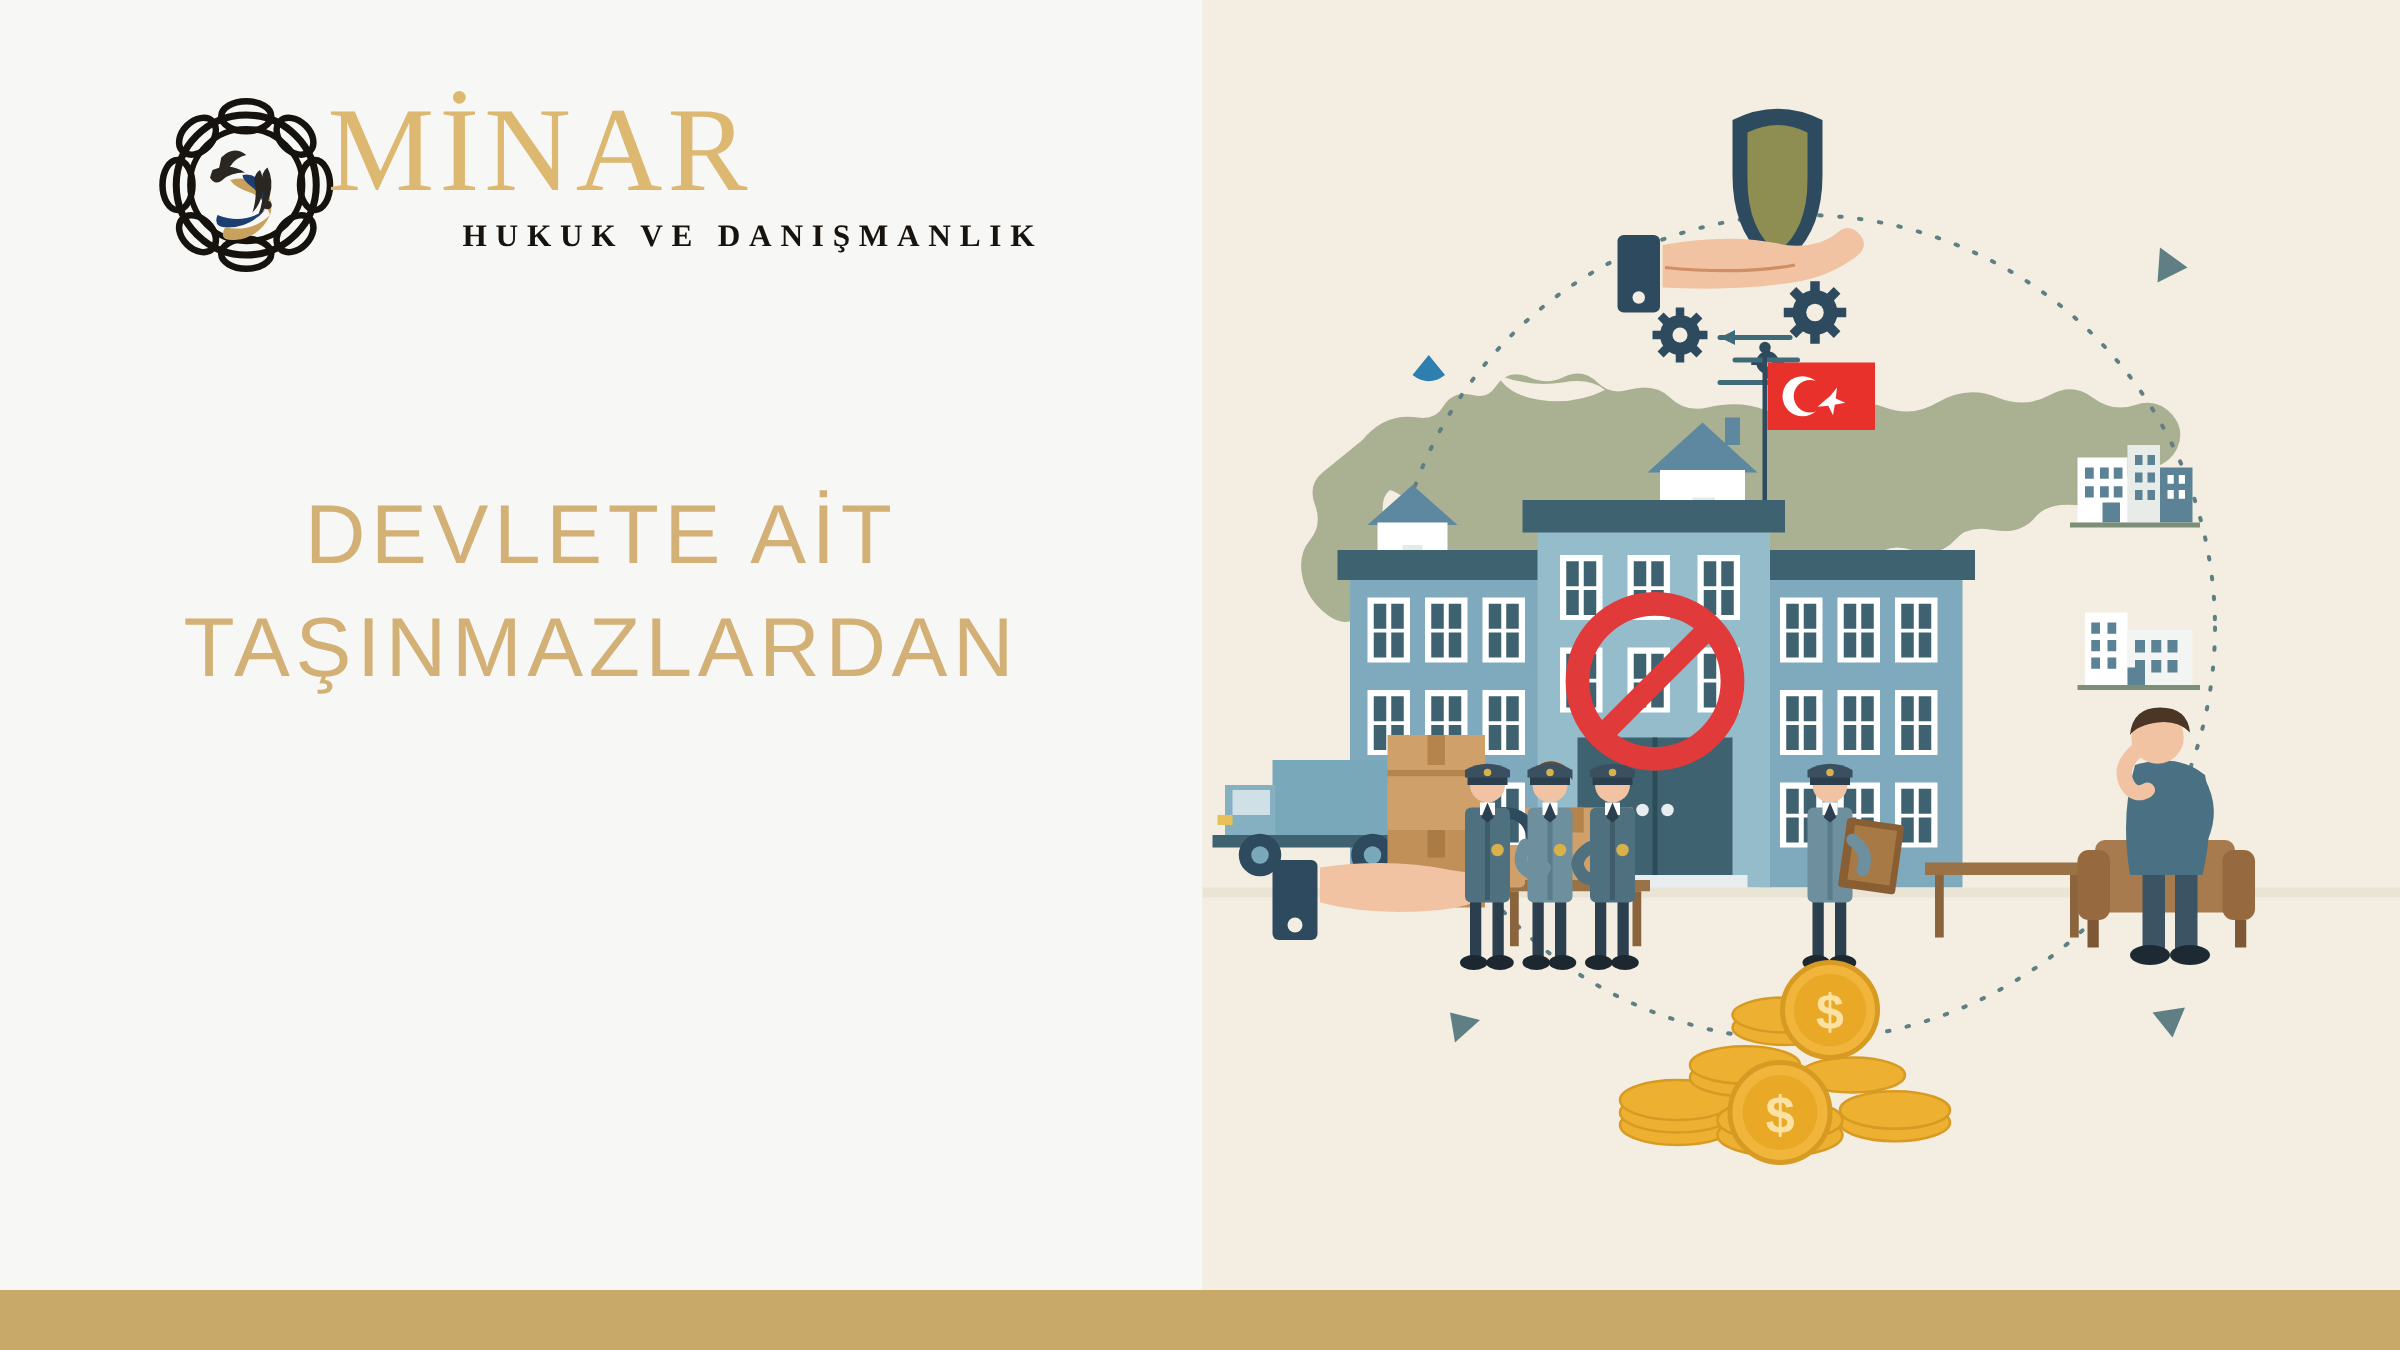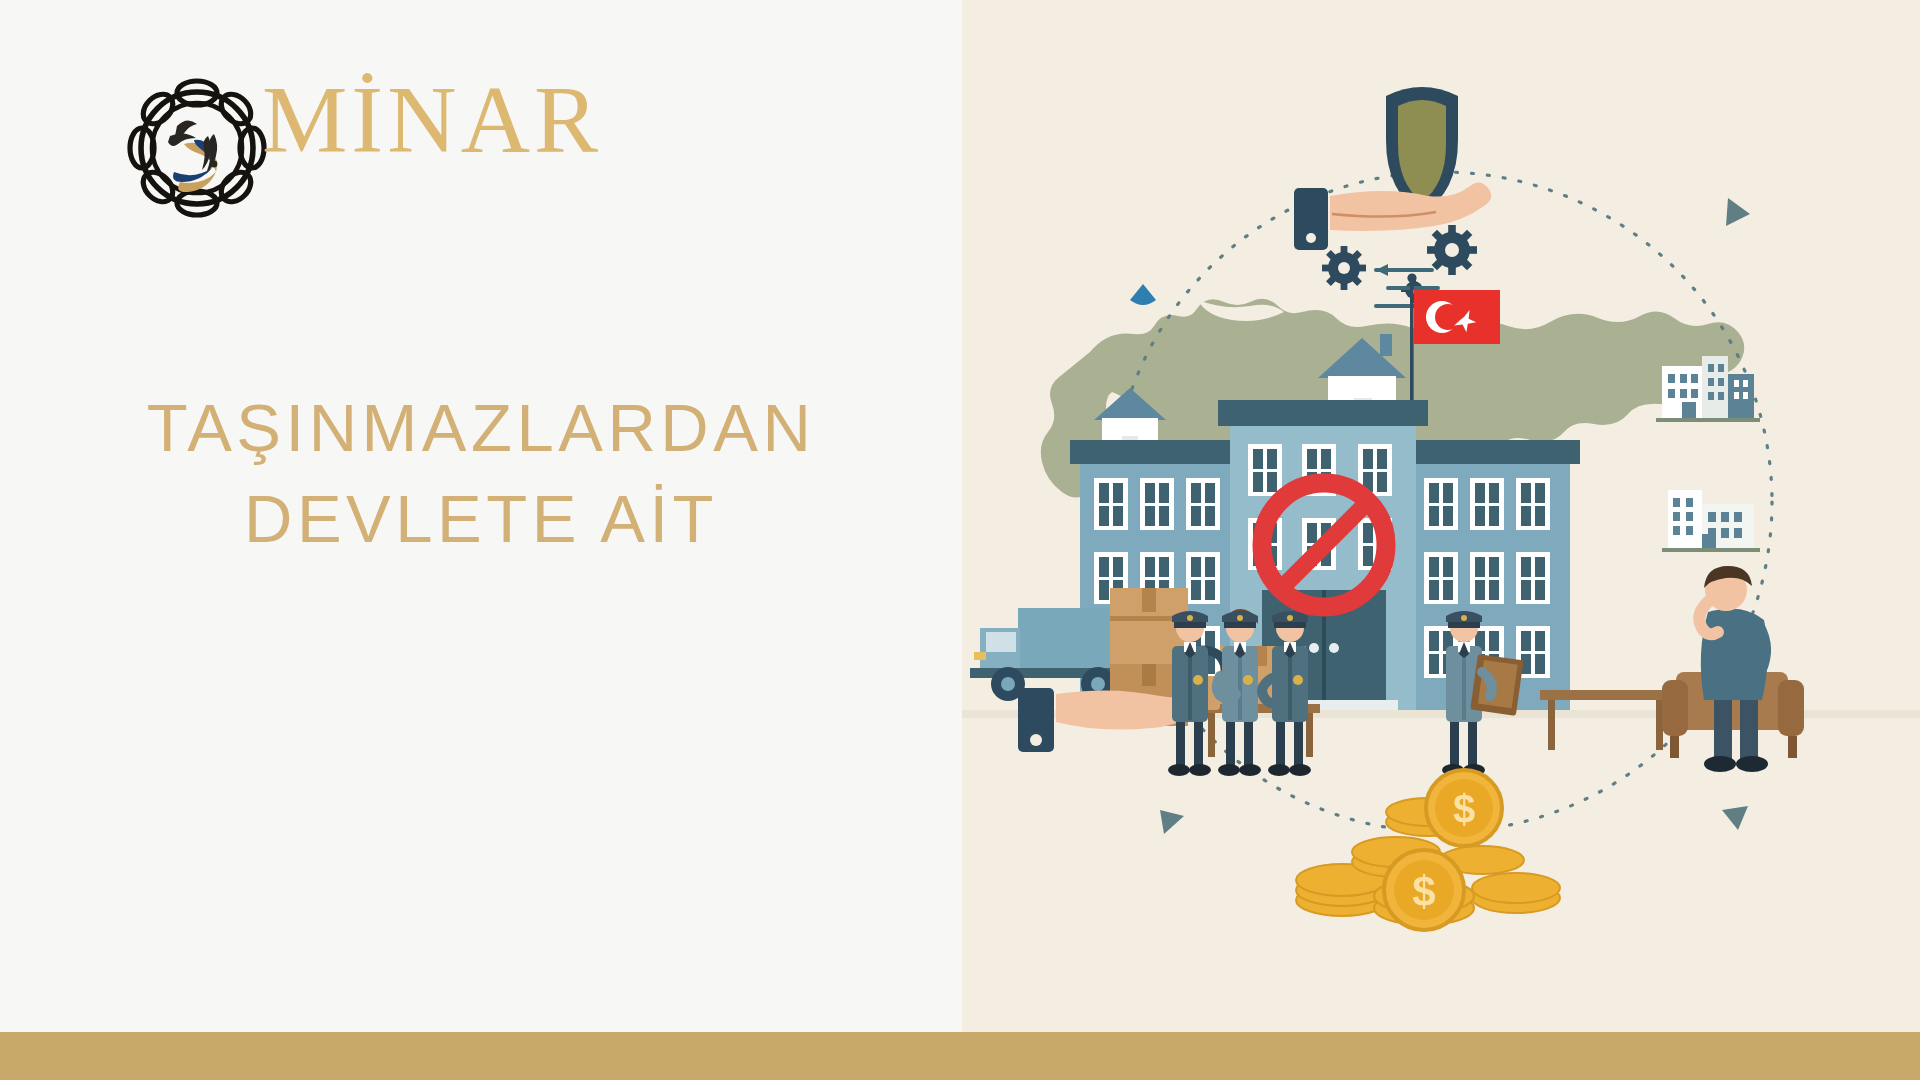--- a/index.html
+++ b/index.html
@@ -91,25 +91,26 @@
           <path d="M86 62 q4 8 2 18 q-2 10 -8 16 q4 -14 2 -22 q-2 -8 4 -12 z" fill="#2a2622"></path>
           <path d="M92 60 q5 10 2 22 q-3 12 -10 18 q6 -16 4 -26 q-2 -10 4 -14 z" fill="#2a2622"></path>
           <path d="M52 98 q20 8 38 -4 q-12 14 -30 14 q-12 0 -8 -10 z" fill="#1c3f73"></path>
           <path d="M58 108 q22 4 36 -10 q-8 18 -28 20 q-14 1 -8 -10 z" fill="#c9a15e"></path>
           <circle cx="92" cy="90" r="3.4" fill="#2a2622"></circle>
         </g>
       </svg>
     </div>
 
     <div class="logo-word">MİNAR</div>
+    <div class="logo-sub">HUKUK VE DANIŞMANLIK</div>
   </div>
 
   <div class="headline">
+    <span class="ln">DEVLETE AİT</span>
     <span class="ln">TAŞINMAZLARDAN</span>
-    <span class="ln">DEVLETE AİT</span>
   </div>
 
   <div class="art">
     <svg viewBox="0 0 958 1032" xmlns="http://www.w3.org/2000/svg">
 
       <rect x="0" y="0" width="958" height="1032" fill="#f3eee1"></rect>
 
       <g>
         <path fill="#aab092" d="
           M128 352

